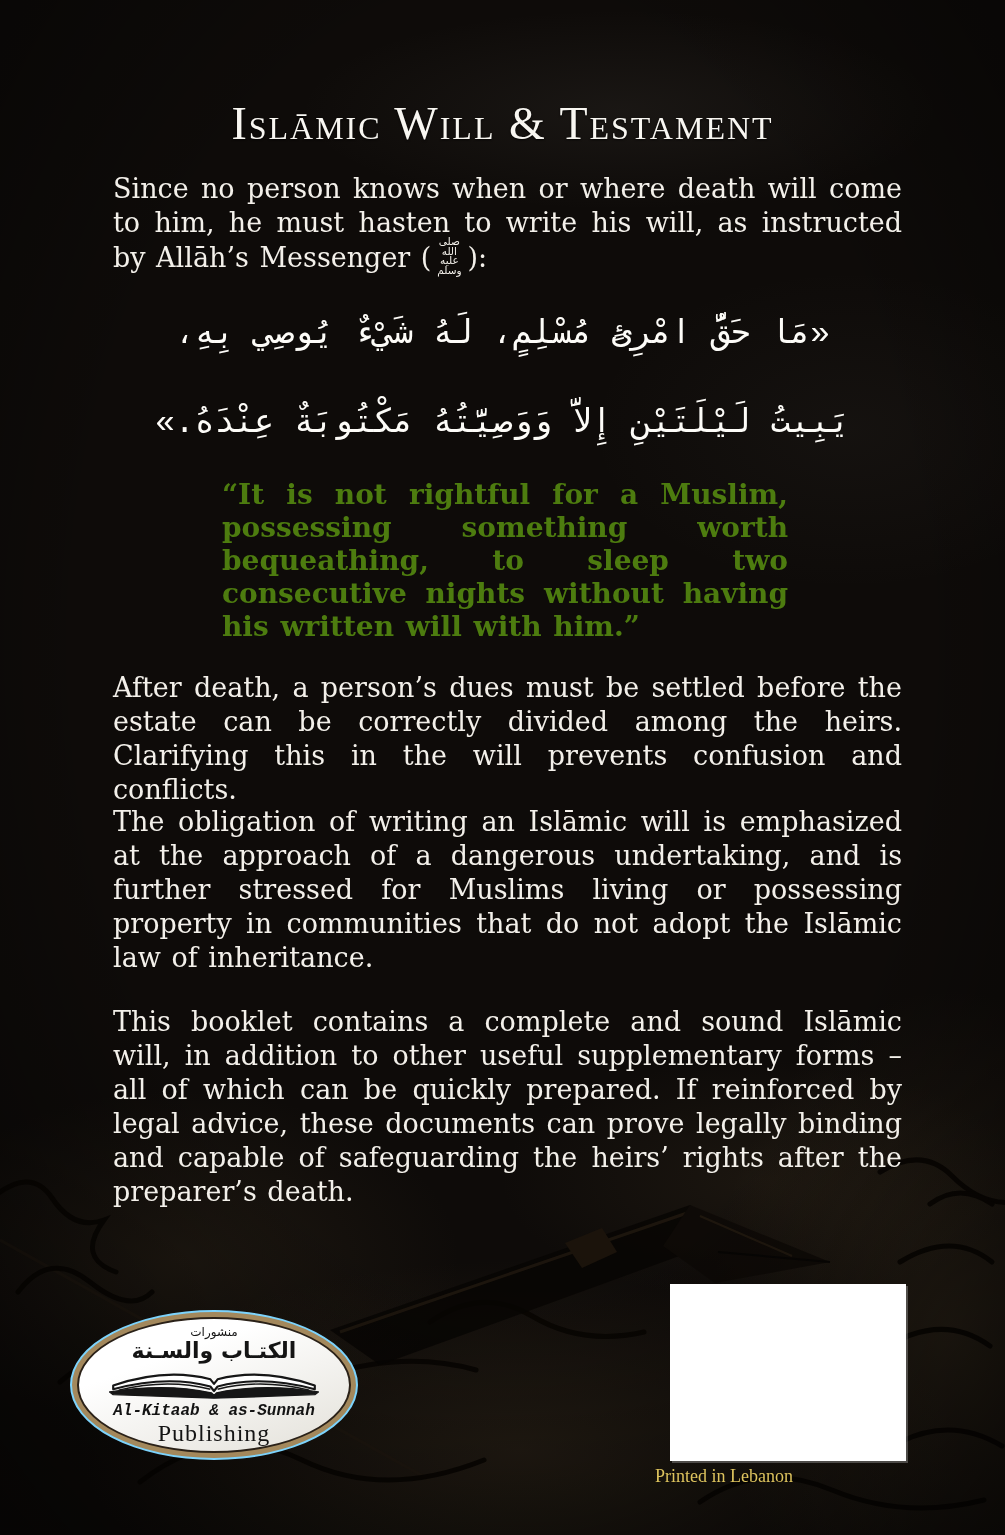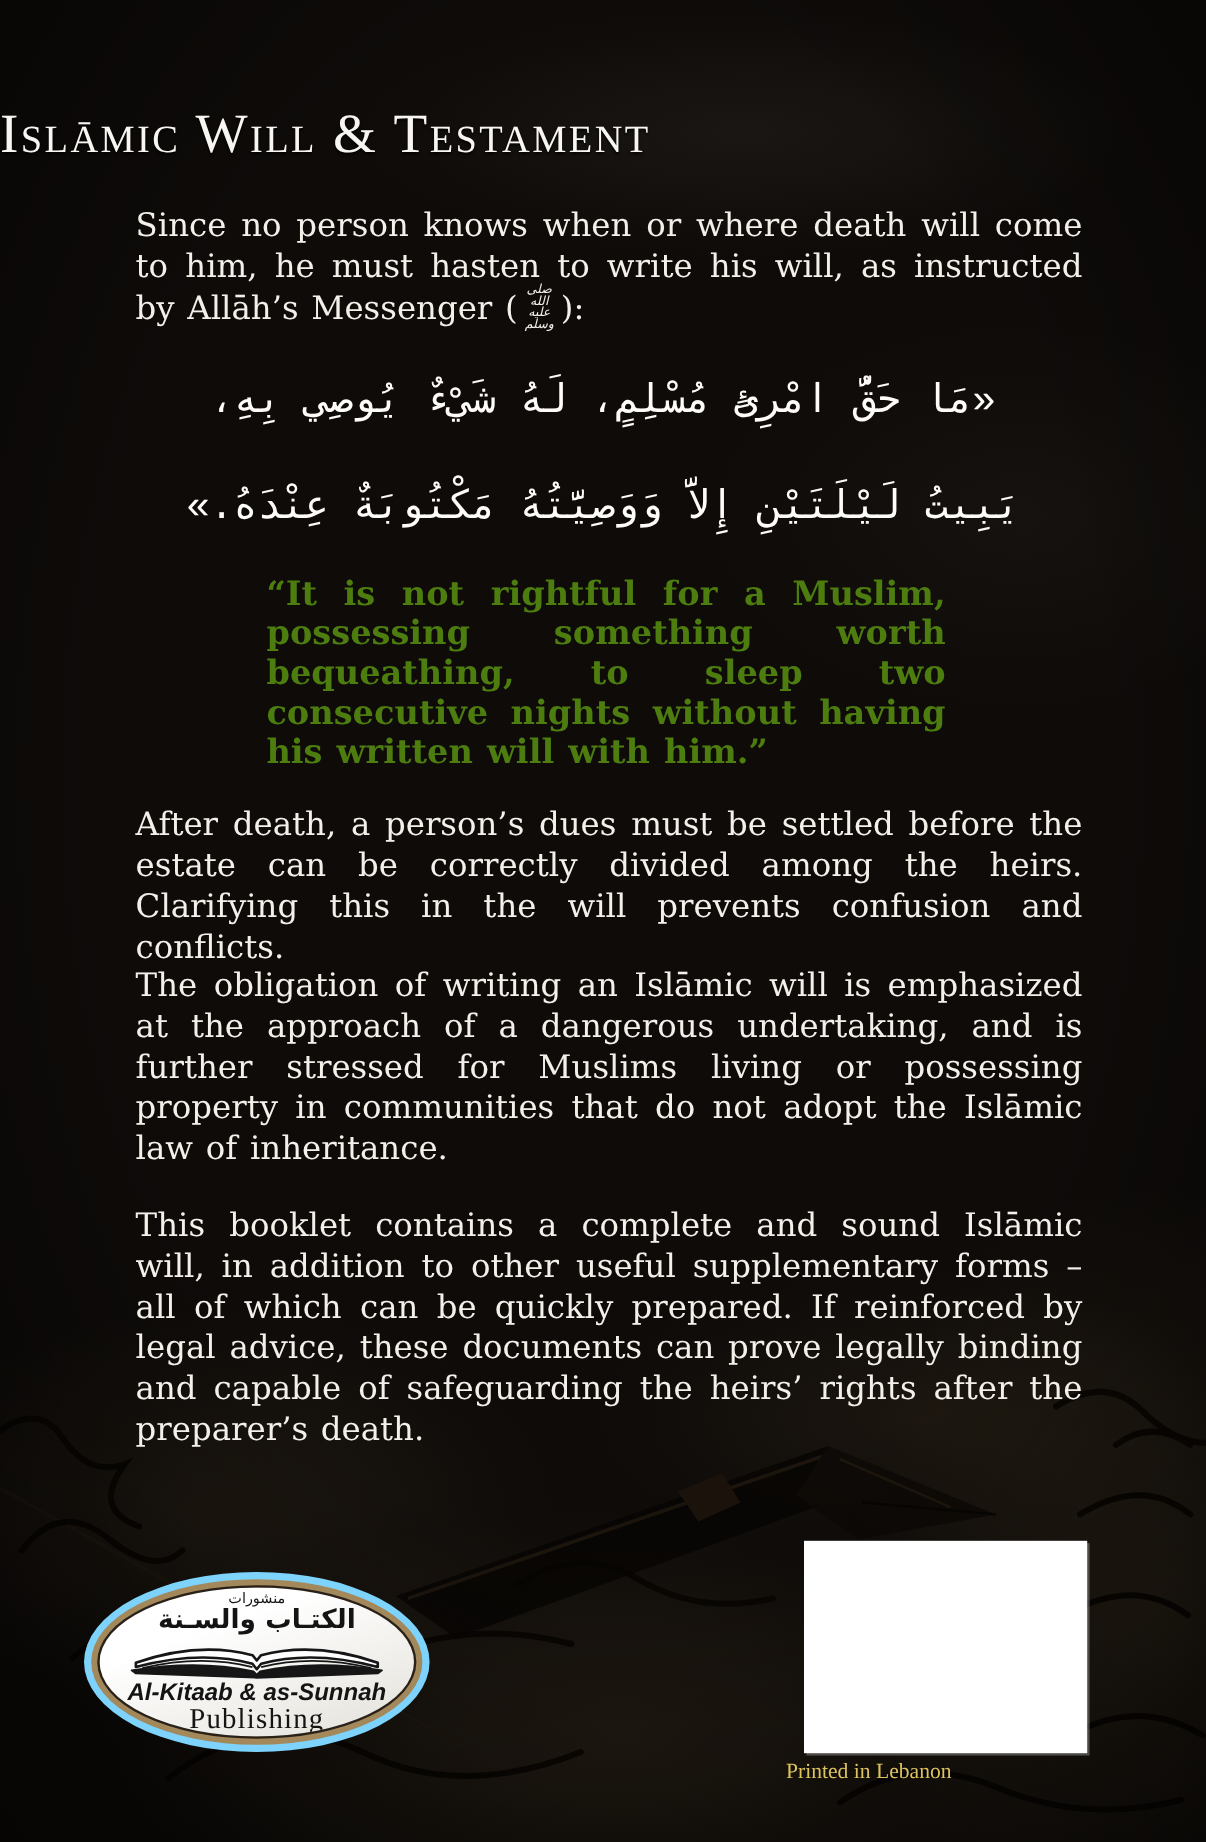--- a/index.html
+++ b/index.html
@@ -4,21 +4,21 @@
 <style>
   html,body { margin:0; padding:0; background:#000; }
   .page {
     position:relative; width:1005px; height:1535px;
     background:#0e0b09; overflow:hidden;
     font-family:"DejaVu Serif", serif;
   }
   .bg-art { position:absolute; inset:0; width:1005px; height:1535px; display:block; }
 
   .title {
-    position:absolute; top:56px; left:0; right:0; 
+    position:absolute; top:68px; left:0; right:0; text-align:center;
     font-family:"Liberation Serif", serif;
     font-variant:small-caps; font-weight:400;
     font-size:46px; line-height:1.1; letter-spacing:2px;
     color:#f8f6f1; text-shadow:0 1px 2px rgba(0,0,0,0.8);
     z-index:3;
   }
 
   .para {
     position:absolute; left:113px; width:789px;
     color:#f3f0ea; font-size:27px; line-height:34px;
@@ -28,55 +28,54 @@
   .para-intro { top:172px; }
   .para-after-death { top:671px; }
   .para-obligation { top:805px; }
   .para-booklet { top:1005px; }
 
   .salawat {
     display:inline-block; width:36px; font-family:"DejaVu Sans", sans-serif;
     font-size:10.5px; line-height:9.5px; text-align:center;
     vertical-align:middle; direction:rtl; transform:translateY(-3px);
     white-space:normal;
-    font-style:italic;
   }
 
   .arabic-block {
     position:absolute; top:290px; left:0; right:0;
     text-align:center; z-index:3;
     color:#fdfcf8; font-family:Liberation Mono, monospace;
     font-size:33px;
   }
   .arabic-line { direction:rtl; line-height:89px; }
 
   .translation {
     position:absolute; top:478px; left:222px; width:566px;
     font-weight:bold; font-size:28px; line-height:33px;
     text-align:justify; color:#4d7c0f; z-index:3; margin:0;
     word-spacing:2px;
   }
 
   .logo { position:absolute; left:70px; top:1310px; width:288px; height:150px; z-index:3; }
   .logo-ring {
     width:100%; height:100%; box-sizing:border-box;
-    background:#a3885c; border:6px solid #7dd3fc; border-radius:50%;
+    background:#a3885c; border:2px solid #7dd3fc; border-radius:50%;
     padding:5px;
   }
   .logo-face {
     width:100%; height:100%; box-sizing:border-box;
     background:linear-gradient(160deg,#ffffff 30%,#e9e7e1 85%);
     border:2px solid #2a2118; border-radius:50%;
     display:flex; flex-direction:column; align-items:center; justify-content:center;
     color:#141414; overflow:hidden;
   }
   .logo-ar-small { font-family:"DejaVu Sans", sans-serif; font-size:12px; line-height:13px; direction:rtl; }
   .logo-ar-large { font-family:"DejaVu Sans", sans-serif; font-weight:bold; font-size:22px; line-height:24px; direction:rtl; }
   .logo-book { margin:1px 0 0 0; display:block; }
-  .logo-latin { font-family:Liberation Sans, sans-serif; font-style:italic; font-weight:bold; font-size:20px; line-height:23px; }
+  .logo-latin { font-family:Liberation Mono, monospace; font-style:italic; font-weight:bold; font-size:16px; line-height:23px; }
   .logo-pub { font-family:"Liberation Serif", serif; font-size:24px; line-height:21px; letter-spacing:1px; }
 
   .barcode-box {
     position:absolute; left:670px; top:1284px; width:236px; height:177px;
     background:#ffffff; z-index:3;
     box-shadow:2px 2px 0 rgba(190,190,190,0.35);
   }
   .printed-in {
     position:absolute; left:655px; top:1466px; width:266px; text-align:left;
     font-family:"Liberation Serif", serif; font-size:18px; color:#ddc35e; z-index:3;

